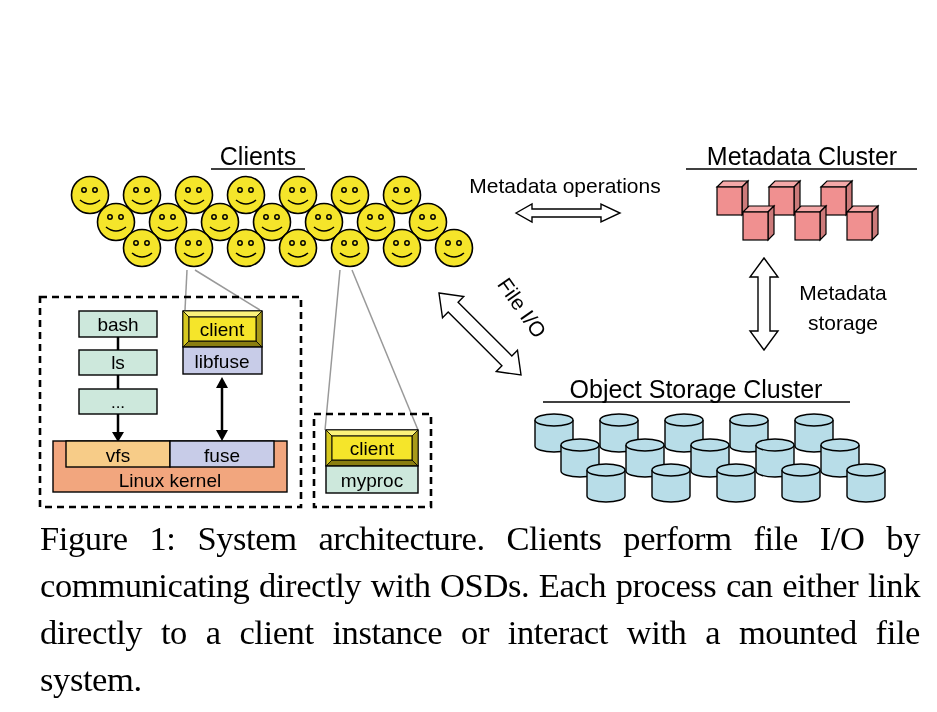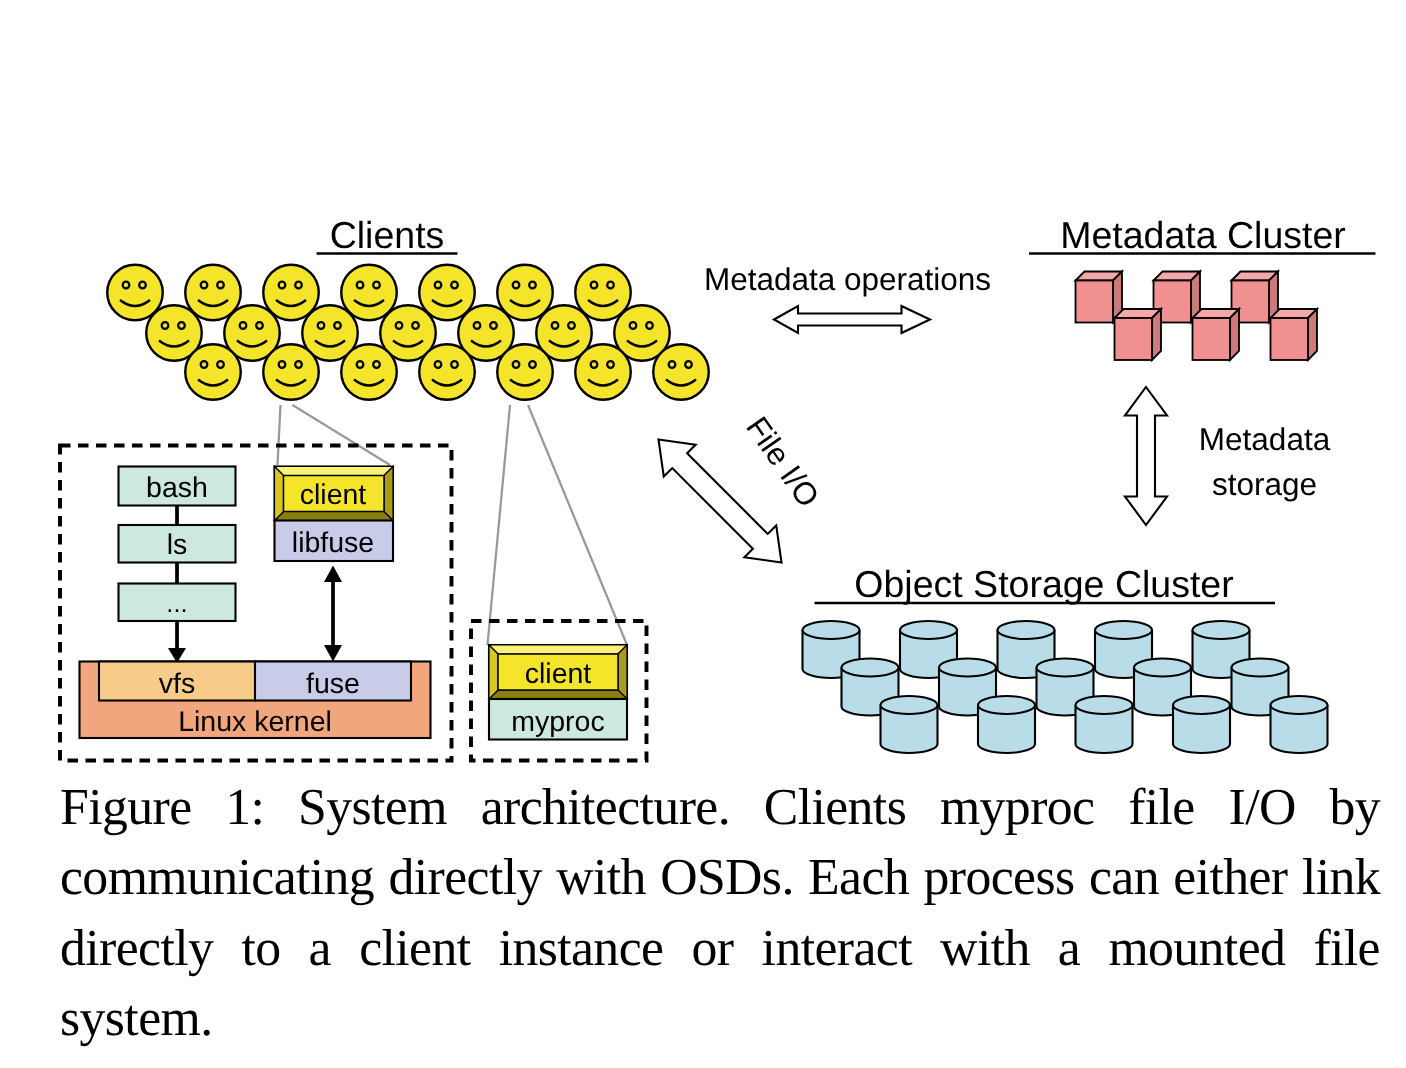--- a/index.html
+++ b/index.html
@@ -149,13 +149,13 @@
     <polygon points="418,430 418,466 412,460 412,436" fill="#a89a1a" stroke="#000" stroke-width="0.8"></polygon>
     <polygon points="326,466 418,466 412,460 332,460" fill="#8a7e10" stroke="#000" stroke-width="0.8"></polygon>
     <polygon points="326,430 332,436 332,460 326,466" fill="#d6c820" stroke="#000" stroke-width="0.8"></polygon>
     <rect x="332" y="436" width="80" height="24" fill="#f5e52a" stroke="#000" stroke-width="1"></rect>
   </g>
   <text class="lbl" x="372" y="455" font-size="19" text-anchor="middle">client</text>
   <rect x="326" y="466" width="92" height="27" fill="#cde8dc" stroke="#000" stroke-width="1.4"></rect>
   <text class="lbl" x="372" y="487" font-size="19" text-anchor="middle">myproc</text>
 </svg>
 
-<div id="caption">Figure 1: System architecture. Clients myproc file I/O by communicating directly with OSDs. Each process can either link directly to a client instance or interact with a mounted file system.</div>
+<div id="caption">Figure 1: System architecture. Clients perform file I/O by communicating directly with OSDs. Each process can either link directly to a client instance or interact with a mounted file system.</div>
 
 </body></html>

